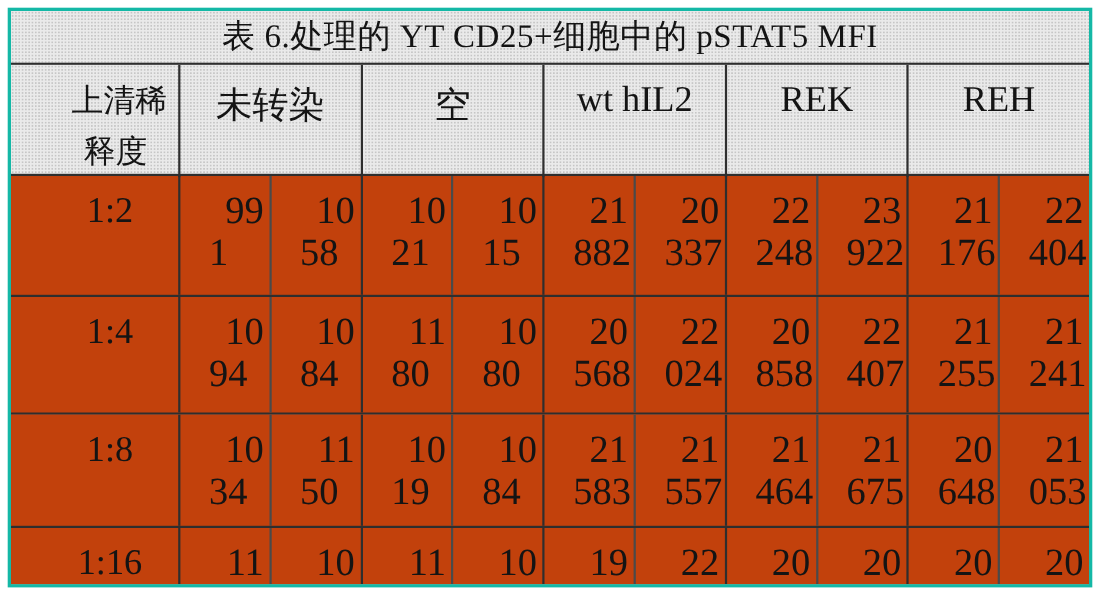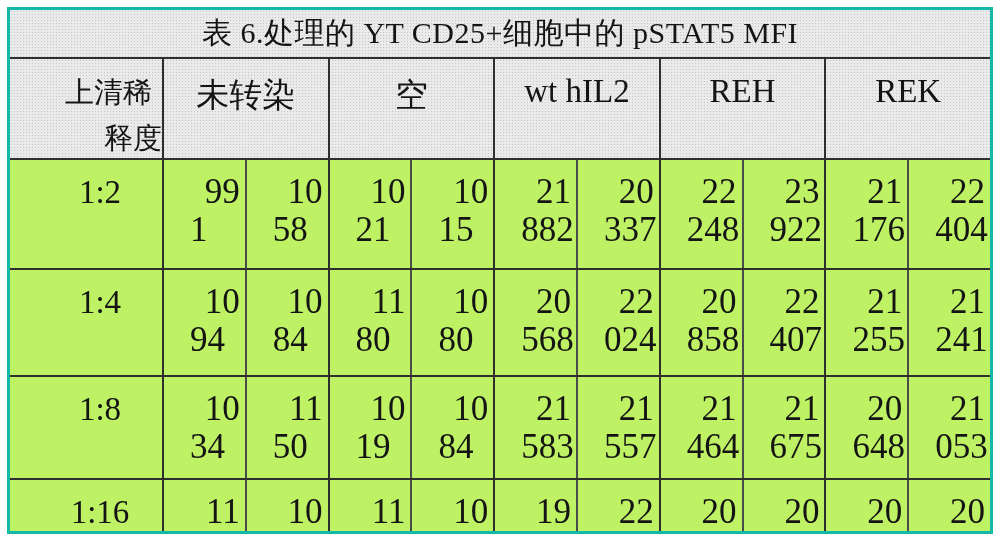--- a/index.html
+++ b/index.html
@@ -43,35 +43,35 @@
     height: 99px;
     border-bottom: 2px solid #2e2e2e;
   }
   .head-dilution {
     grid-column: span 1;
     padding-top: 10px;
     font-size: 29px;
     line-height: 46px;
   }
   .head-dilution .l1 { text-align: right; padding-right: 10px; padding-left: 44px; }
-  .head-dilution .l2 { text-align: right; padding-left: 38px; }
+  .head-dilution .l2 { text-align: center; padding-left: 38px; }
   .head-group {
     grid-column: span 2;
     border-left: 2px solid #2e2e2e;
     text-align: center;
     padding-top: 14px;
     font-size: 33px;
     white-space: nowrap;
     overflow: hidden;
   }
   .data-row {
     display: grid;
     grid-template-columns: 152px repeat(10, 1fr);
     border-bottom: 2px solid #2e2e2e;
-    background: #bef264;
+    background: #c2410c;
   }
   .data-row.r1 { height: 108px; }
   .data-row.r2 { height: 105px; }
   .data-row.r3 { height: 101px; }
   .data-row.r4 { height: 51px; border-bottom: none; overflow: hidden; }
   .row-label {
     font-size: 33px;
     padding-top: 14px;
     text-align: center;
     padding-left: 28px;
@@ -102,22 +102,22 @@
     </div>
 
     <div class="head-row halftone">
       <div class="head-dilution">
         <div class="l1">上清稀</div>
         <div class="l2">释度</div>
       </div>
       <div class="head-group">未转染</div>
       <div class="head-group">空</div>
       <div class="head-group">wt hIL2</div>
+      <div class="head-group">REK</div>
       <div class="head-group">REH</div>
-      <div class="head-group">REK</div>
     </div>
 
     <div id="rows">
         <div class="data-row r1">
     <div class="row-label">1:2</div>
   <div class="cell group-start">
             <div class="l1">99</div>
             <div class="l2">1</div>
           </div>
           <div class="cell">

